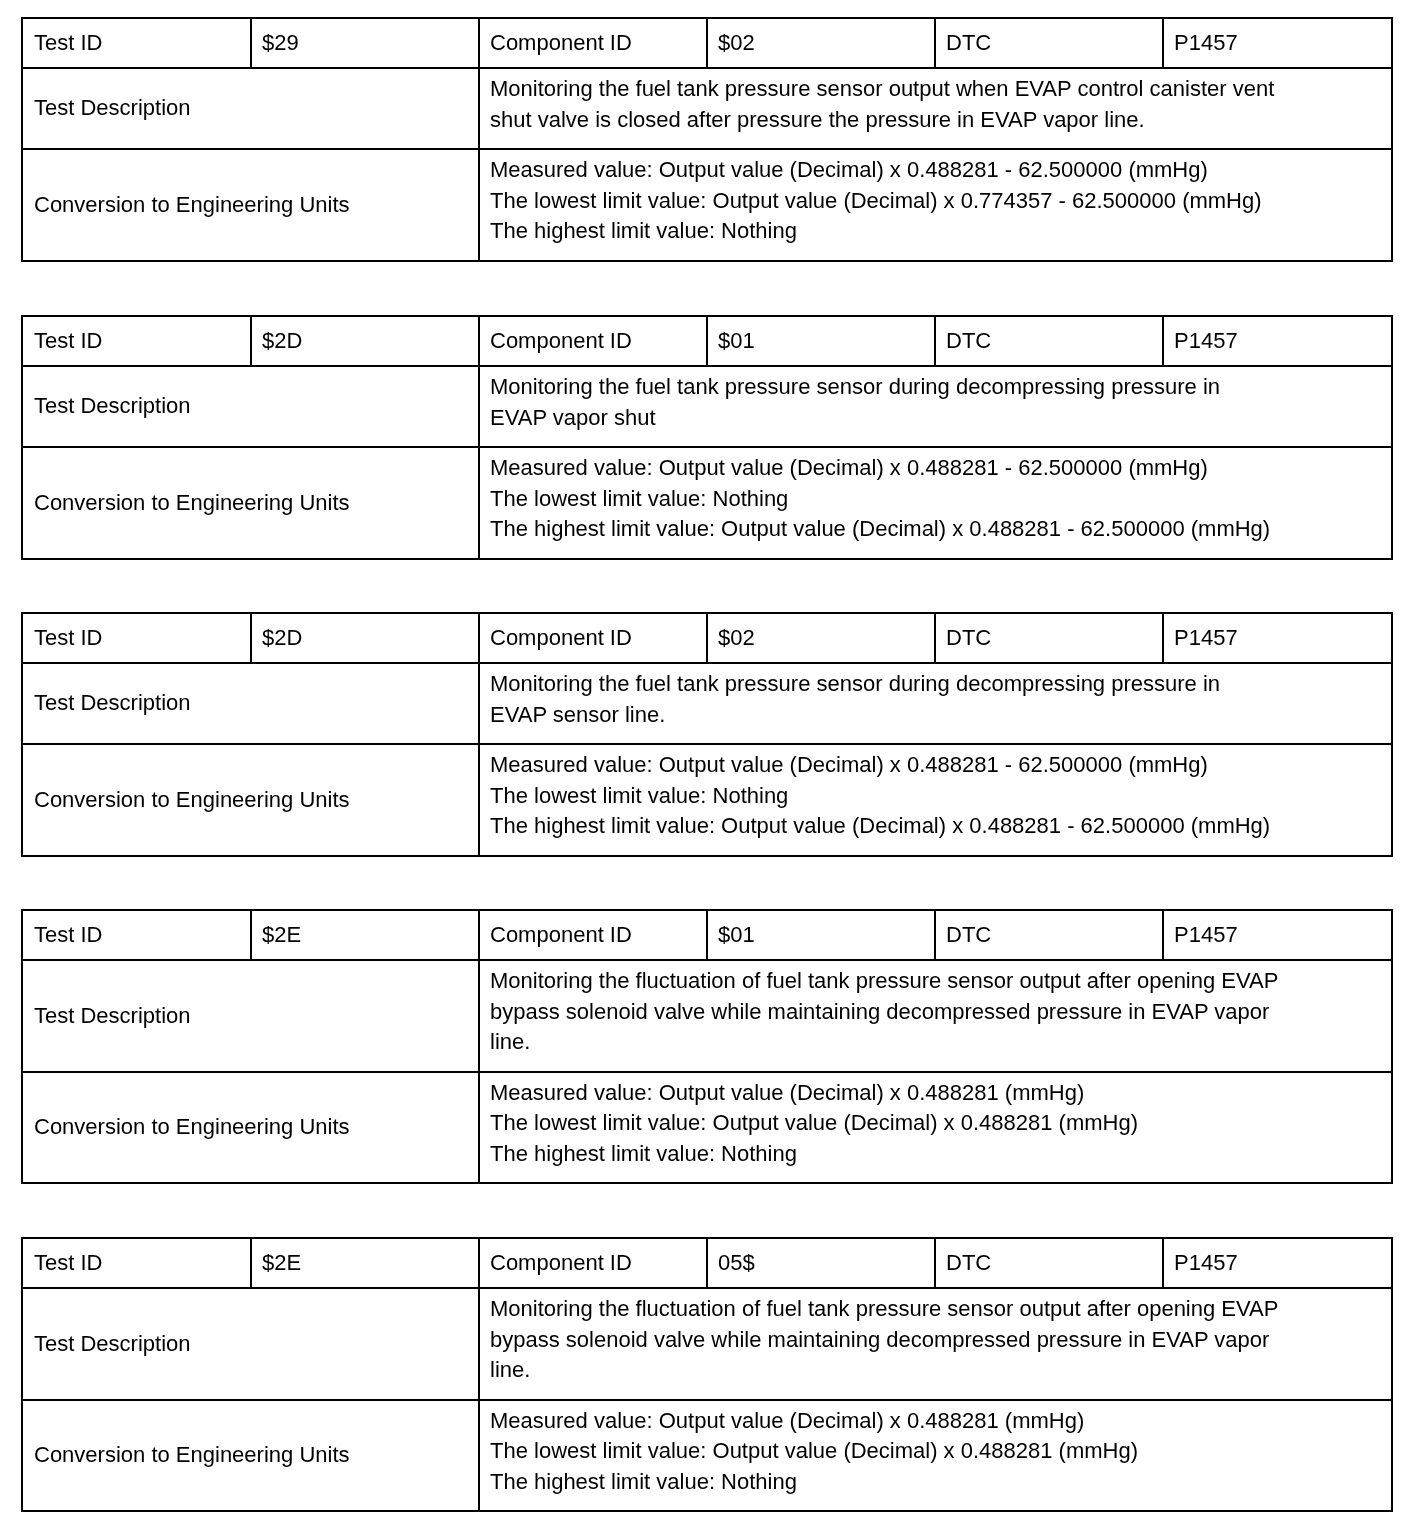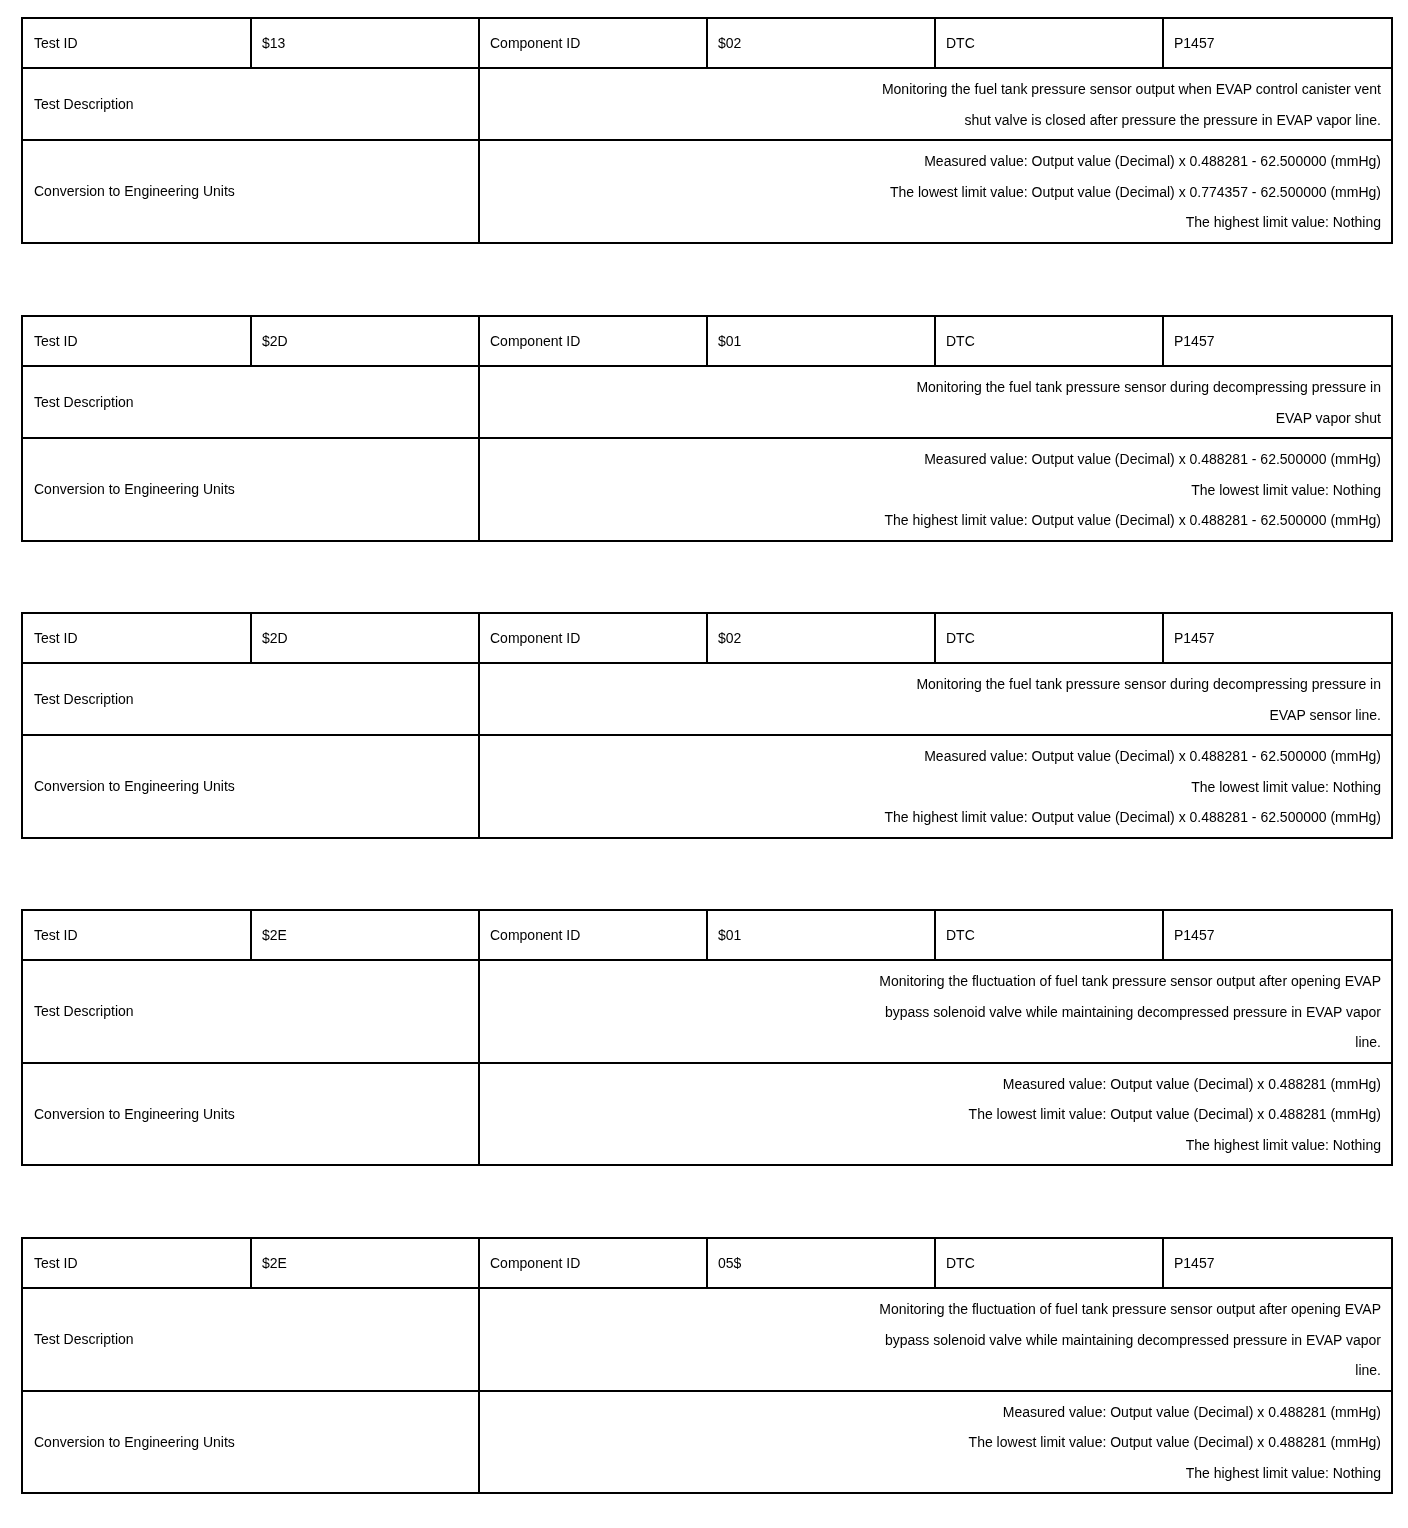--- a/index.html
+++ b/index.html
@@ -3,48 +3,48 @@
   <meta charset="utf-8">
   <style>
     html, body { margin: 0; padding: 0; background: #ffffff; }
     body {
       width: 1408px; height: 1528px; position: relative;
       font-family: "Liberation Sans", sans-serif; color: #000000;
     }
     .tbl {
       position: absolute; left: 21px; width: 1370px;
       border-collapse: collapse; table-layout: fixed;
-      font-size: 14px; line-height: 30.5px;
+      font-size: 22px; line-height: 30.5px;
     }
     .tbl td {
       border: 2px solid #000000; padding: 0 10px; vertical-align: middle;
       white-space: normal;
     }
     .tbl tr.hdr td { height: 48px; }
     .tbl td.lbl { padding-left: 11px; }
-    .tbl td.txt { padding-top: 5px; padding-bottom: 4px; text-align: right; }
+    .tbl td.txt { padding-top: 5px; padding-bottom: 13px; }
     .line { display: block; white-space: nowrap; }
   </style>
 </head>
 <body>
 
 <div id="doc">
   <table class="tbl" style="top: 17px;">
     <colgroup>
       <col style="width:229px">
         <col style="width:228px">
         <col style="width:228px">
       <col style="width:228px">
         <col style="width:228px">
         <col style="width:229px">
     </colgroup>
     <tbody>
         <tr class="hdr">
       <td class="lbl">Test ID</td>
-      <td>$13</td>
+      <td>$29</td>
       <td>Component ID</td>
       <td>$02</td>
       <td>DTC</td>
       <td>P1457</td>
     </tr>
     <tr>
       <td class="lbl" colspan="2">Test Description</td>
       <td class="txt" colspan="4">
         <span class="line">Monitoring the fuel tank pressure sensor output when EVAP control canister vent</span>
         <span class="line">shut valve is closed after pressure the pressure in EVAP vapor line.</span>

